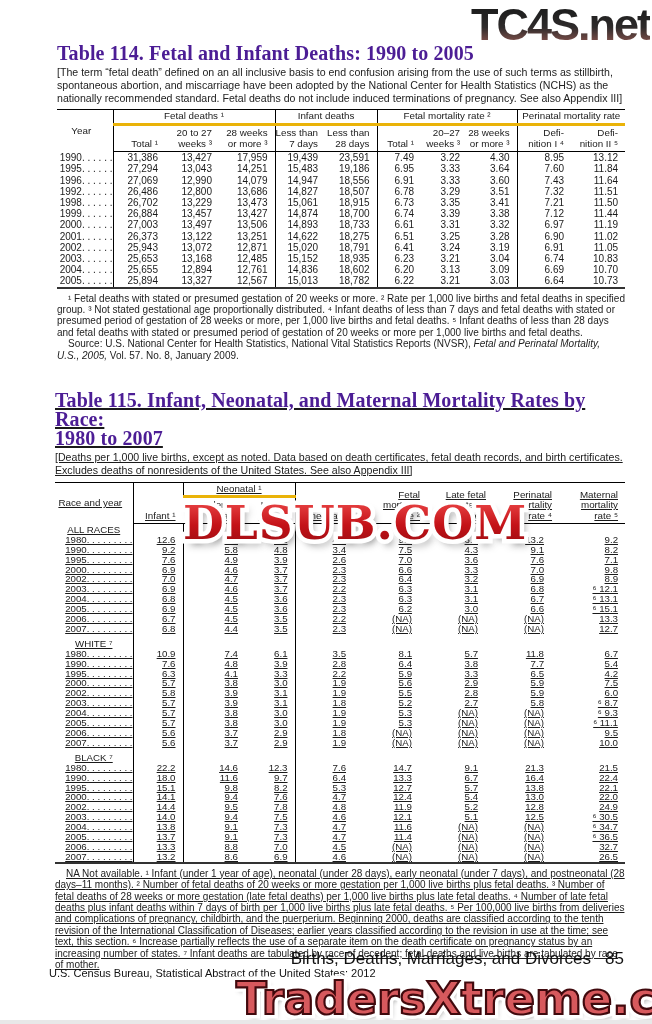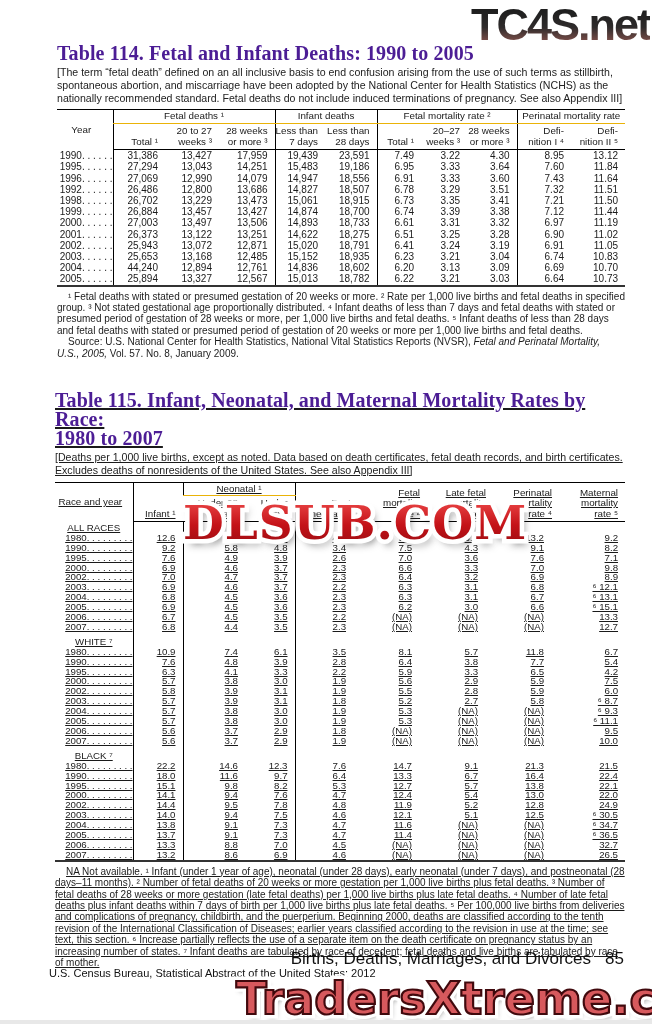--- a/index.html
+++ b/index.html
@@ -10,21 +10,21 @@
   .tbl-title{font-family:"Liberation Serif","DejaVu Serif",serif;font-weight:bold;
              font-size:20px;line-height:19px;white-space:pre-line;color:#4c1d95;letter-spacing:.1px;}
   .tbl-note{font-size:10.6px;line-height:12.8px;color:#222;margin-top:3px;}
 
   
   table{border-collapse:collapse;table-layout:fixed;margin-top:5px;
         border-top:1px solid #000;border-bottom:2.5px solid #333;}
   th,td{font-weight:normal;padding:0;margin:0;}
   th{font-size:9.8px;line-height:10.6px;vertical-align:bottom;text-align:right;
      padding:2px 7px 2px 0;white-space:pre-line;}
-  th.grp{text-align:center;vertical-align:middle;border-bottom:1px solid #eab308;padding:1px 2px;}
+  th.grp{text-align:center;vertical-align:middle;border-bottom:3px solid #eab308;padding:1px 2px;}
   th.corner{text-align:center;vertical-align:middle;}
   thead .subrow th, thead th.span2{border-bottom:1px solid #000;}
   td{font-size:10px;line-height:11.2px;text-align:right;padding:0 7px 0 0;white-space:nowrap;}
   .vl{border-left:1px solid #000;}
   td.yr{text-align:right;padding:0 0 0 2px;}
   #t115 td{font-size:9.7px;line-height:9.9px;}
   #t115 td.pad{padding-right:15px;}
   #t115 td.yr{padding-left:4px;}
   td.sec{text-align:center;font-size:9.8px;padding:1px 0 0 0;}
   td.gap{padding-top:5px;}
@@ -245,21 +245,21 @@
             <td class="vl">15,152</td>
             <td class="">18,935</td>
             <td class="vl">6.23</td>
             <td class="">3.21</td>
             <td class="">3.04</td>
             <td class="vl">6.74</td>
             <td class="">10.83</td>
           </tr>
           <tr>
             <td class="yr">2004. . . . . .</td>
-            <td class="vl">44,240</td>
+            <td class="vl">25,655</td>
             <td class="">12,894</td>
             <td class="">12,761</td>
             <td class="vl">14,836</td>
             <td class="">18,602</td>
             <td class="vl">6.20</td>
             <td class="">3.13</td>
             <td class="">3.09</td>
             <td class="vl">6.69</td>
             <td class="">10.70</td>
           </tr>

